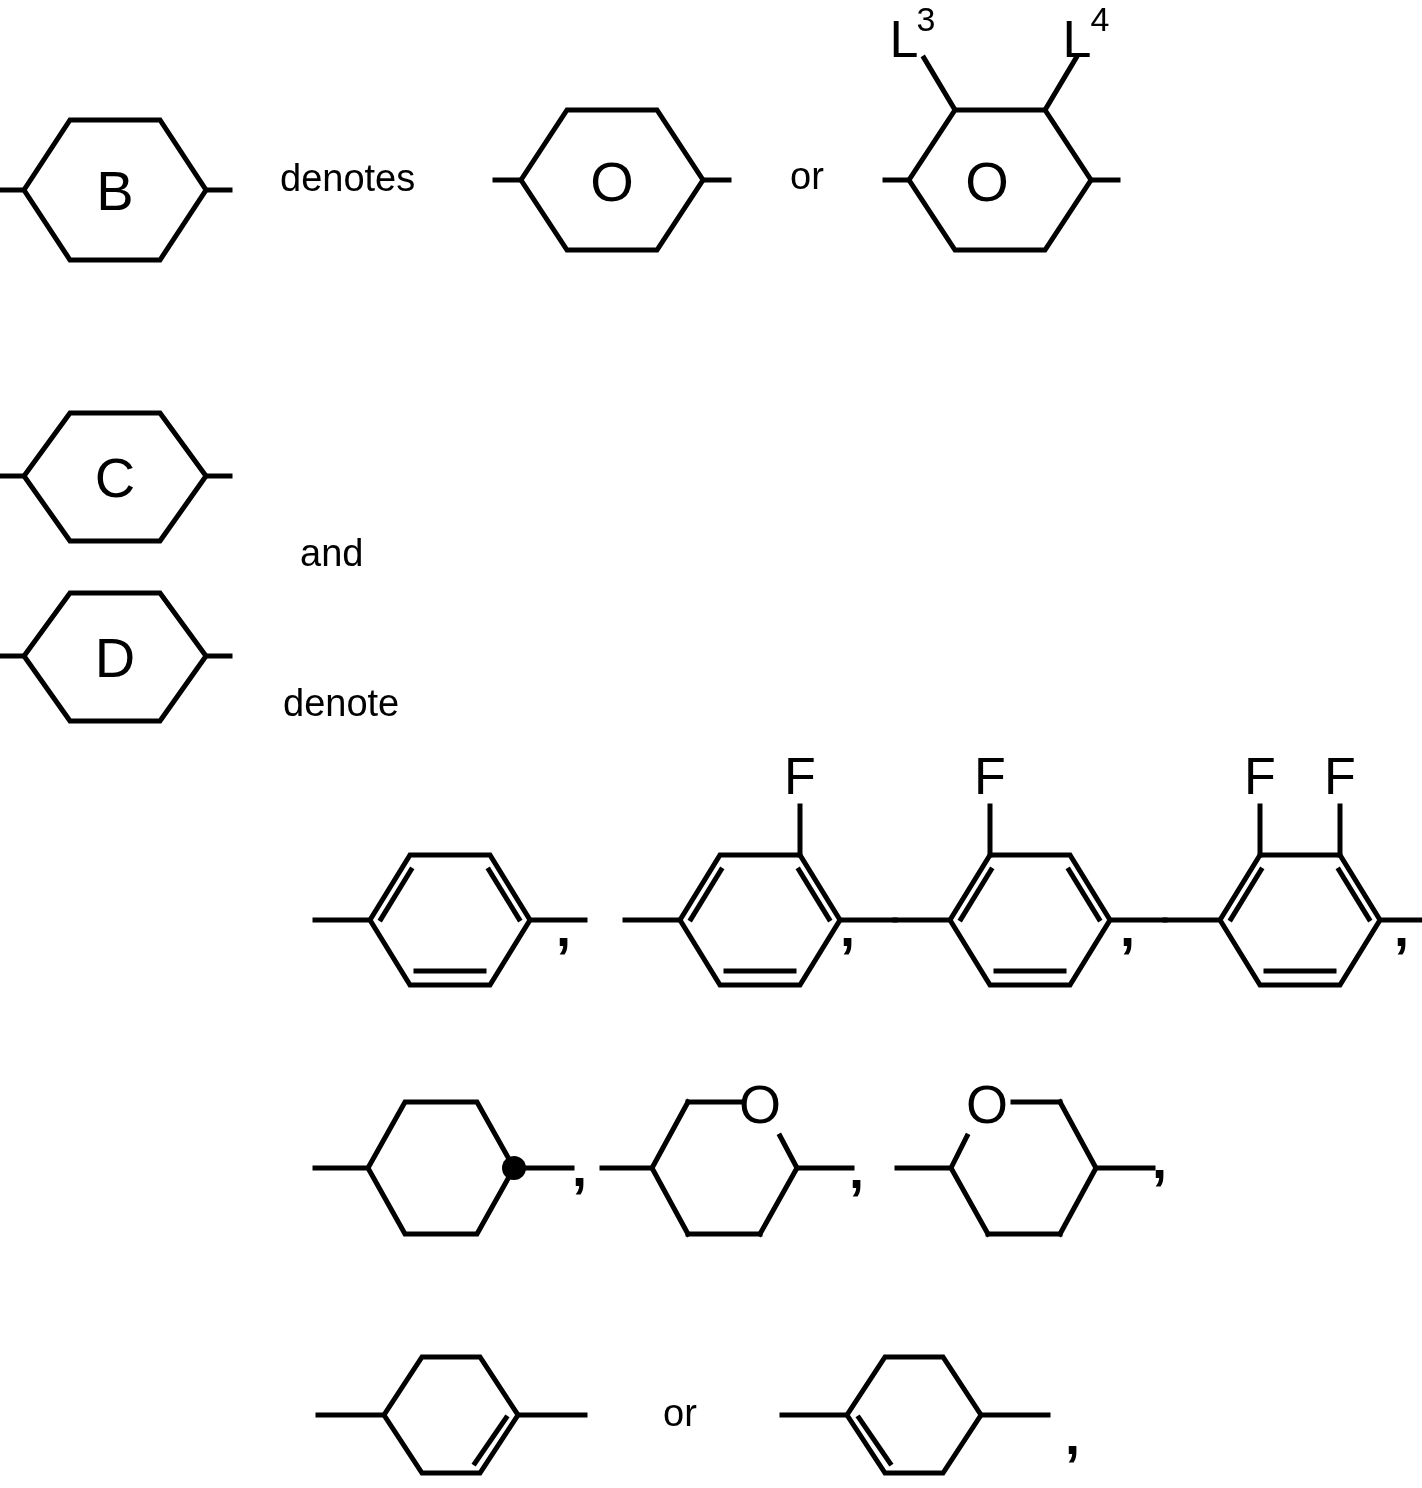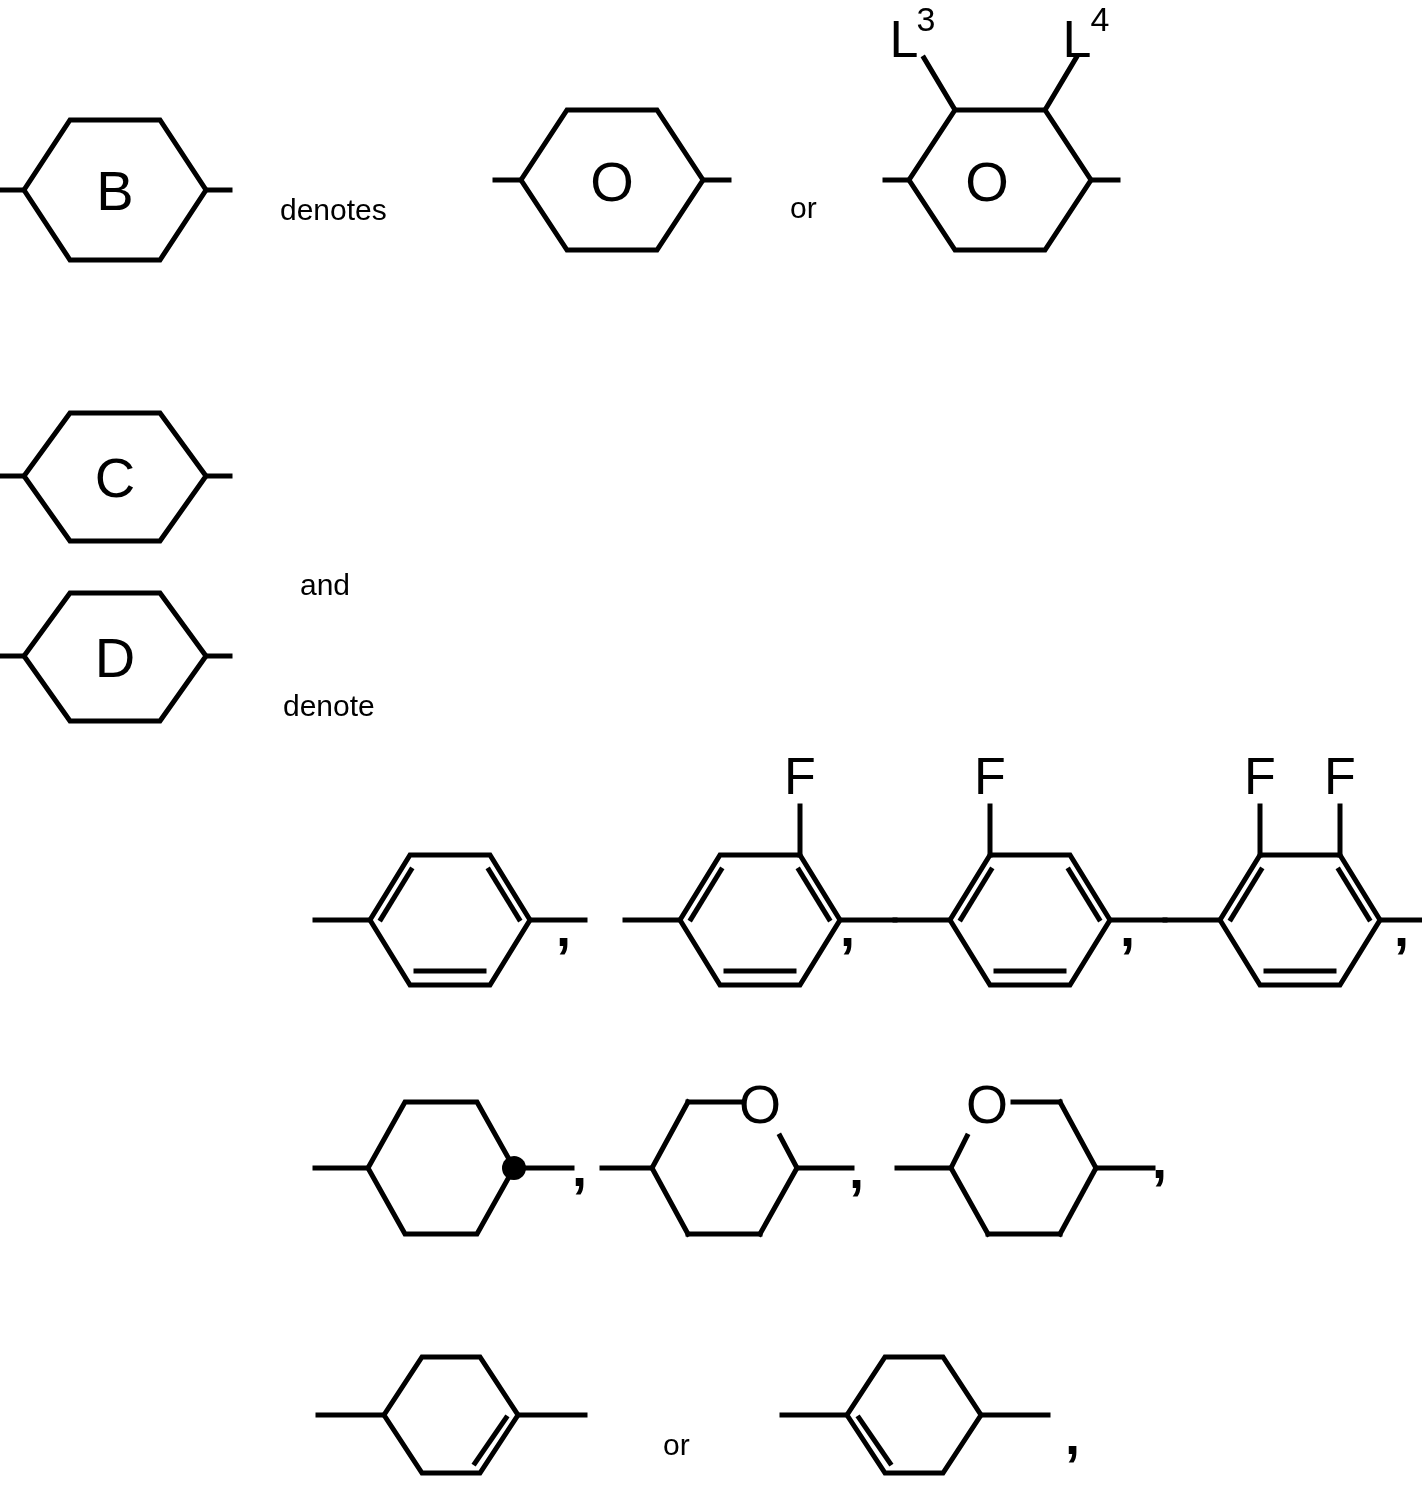--- a/index.html
+++ b/index.html
@@ -22,22 +22,21 @@
     position: absolute;
   }
   .txt {
     position: absolute;
     font-family: "Liberation Sans", sans-serif;
     color: #000000;
     white-space: nowrap;
     line-height: 1;
   }
   .word {
-    font-size: 30px;
-    margin-top: 36px;
+    font-size: 38px;
   }
   .comma {
     font-size: 54px;
     font-weight: bold;
   }
   svg { display: block; overflow: visible; }
   svg text {
     font-family: "Liberation Sans", sans-serif;
     fill: #000000;
   }
@@ -107,21 +106,21 @@
     <svg width="215" height="170" viewBox="0 0 215 170">
       <g fill="none" stroke="#000000" stroke-width="5" stroke-linecap="square">
         <polygon points="62,15 152,15 198,78 152,143 62,143 16,78"></polygon>
         <line x1="16" y1="78" x2="-8" y2="78"></line>
         <line x1="198" y1="78" x2="222" y2="78"></line>
       </g>
       <text x="107" y="79" font-size="56" text-anchor="middle" dominant-baseline="central">D</text>
     </svg>
   </div>
 
-  <div class="txt word" style="left:283px; top:655px;">denote</div>
+  <div class="txt word" style="left:283px; top:684px;">denote</div>
 
   <div class="struct" style="left:300px; top:840px;">
     <svg width="260" height="160" viewBox="0 0 260 160">
       <g fill="none" stroke="#000000" stroke-width="5" stroke-linecap="square">
         <polygon points="110,15 190,15 230,80 190,145 110,145 70,80"></polygon>
         <line x1="70" y1="80" x2="15" y2="80"></line>
         <line x1="230" y1="80" x2="285" y2="80"></line>
         <line x1="111" y1="30" x2="81" y2="79"></line>
         <line x1="189" y1="30" x2="219" y2="79"></line>
         <line x1="116" y1="131" x2="184" y2="131"></line>

